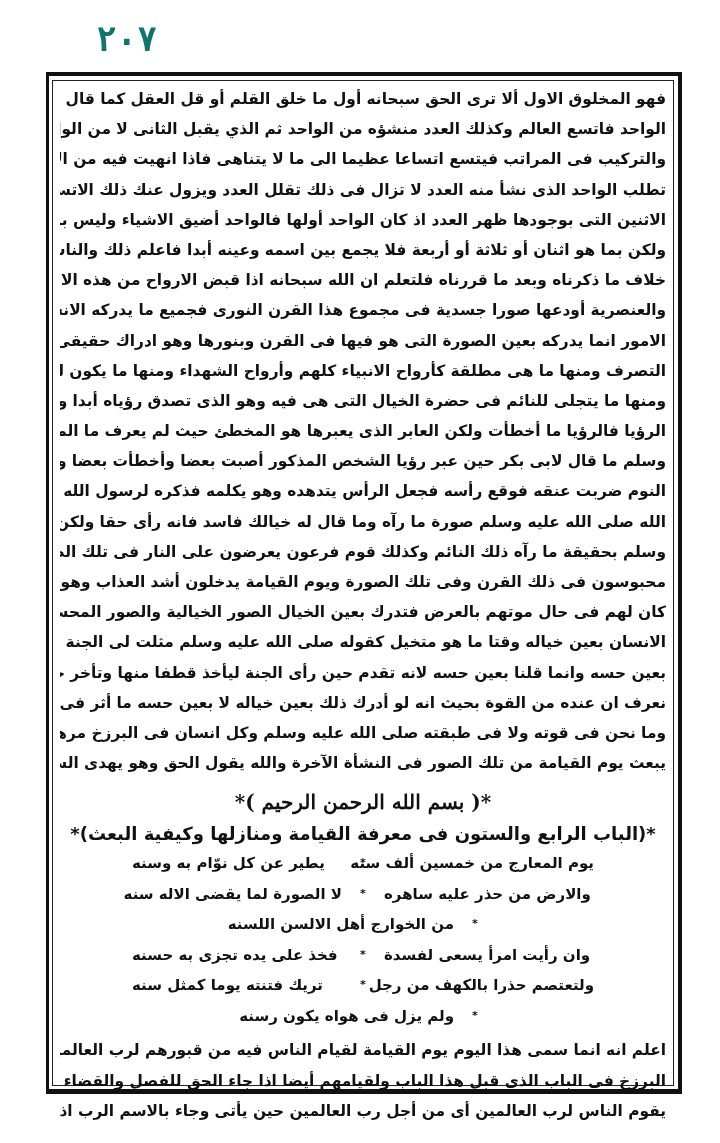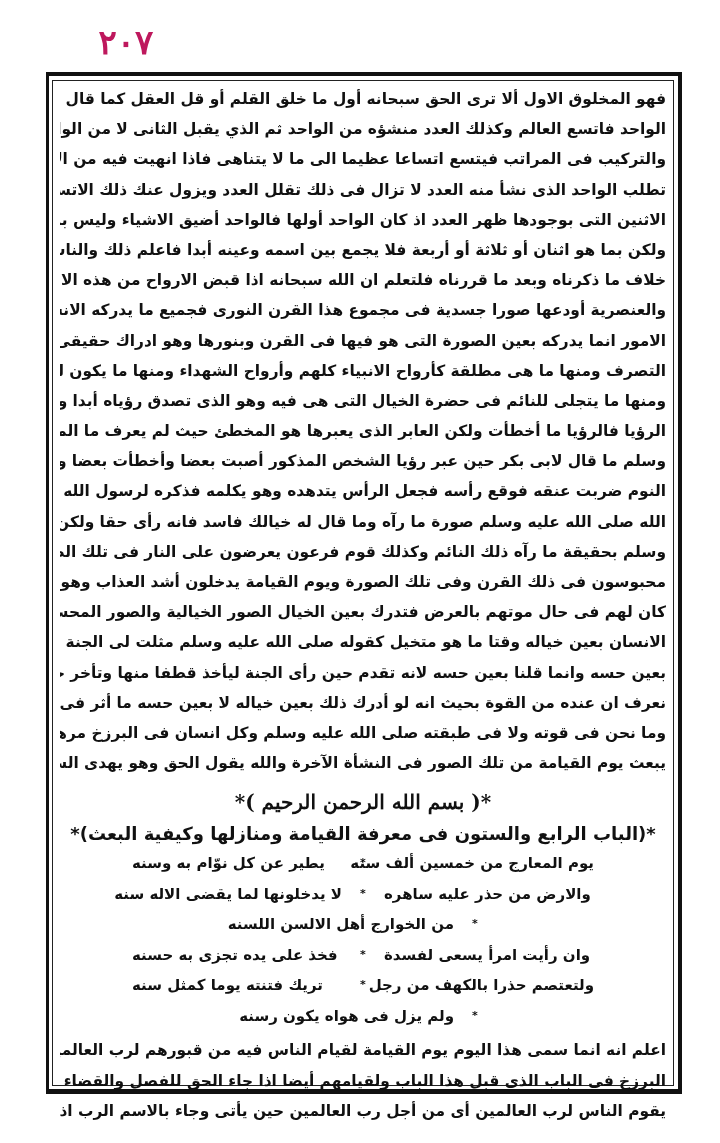--- a/index.html
+++ b/index.html
@@ -2,22 +2,22 @@
 <html><head>
 <meta charset="utf-8">
 <style>
   html, body { margin: 0; padding: 0; background: #ffffff; }
   body {
     width: 720px; height: 1143px; position: relative; overflow: hidden;
     font-family: "DejaVu Sans", sans-serif; color: #111111;
   }
   .page-number {
     position: absolute; top: 22px; left: 96px; width: 60px; text-align: center;
-    font-family: Liberation Sans, sans-serif; font-weight: bold; font-size: 34px; line-height: 40px;
-    color: #be185d;
+    font-family: Liberation Mono, monospace; font-weight: bold; font-size: 34px; line-height: 40px;
+    color: #0f766e;
   }
   .frame-outer {
     position: absolute; left: 46px; top: 72px; width: 636px; height: 1022px;
     border-top: 4px solid #111; border-left: 3px solid #111;
     border-right: 4px solid #111; border-bottom: 5px solid #111;
     box-sizing: border-box;
   }
   .frame-inner {
     position: absolute; left: 52px; top: 80px; width: 622px; height: 1006px;
     border: 1.5px solid #222; box-sizing: border-box;
@@ -86,21 +86,21 @@
 
   <div>
     <div class="verse">
       <span class="hemistich right">يوم المعارج من خمسين ألف سنه</span>
       <span class="star">*</span>
       <span class="hemistich left">يطير عن كل نوّام به وسنه</span>
     </div>
     <div class="verse">
       <span class="hemistich right">والارض من حذر عليه ساهره</span>
       <span class="star">*</span>
-      <span class="hemistich left">لا يدخلونها لما يقضى الاله سنه</span>
+      <span class="hemistich left">لا الصورة لما يقضى الاله سنه</span>
     </div>
     <div class="verse">
       <span class="star">*</span>
       <span class="hemistich left">من الخوارج أهل الالسن اللسنه</span>
     </div>
     <div class="verse">
       <span class="hemistich right">وان رأيت امرأ يسعى لفسدة</span>
       <span class="star">*</span>
       <span class="hemistich left">فخذ على يده تجزى به حسنه</span>
     </div>

